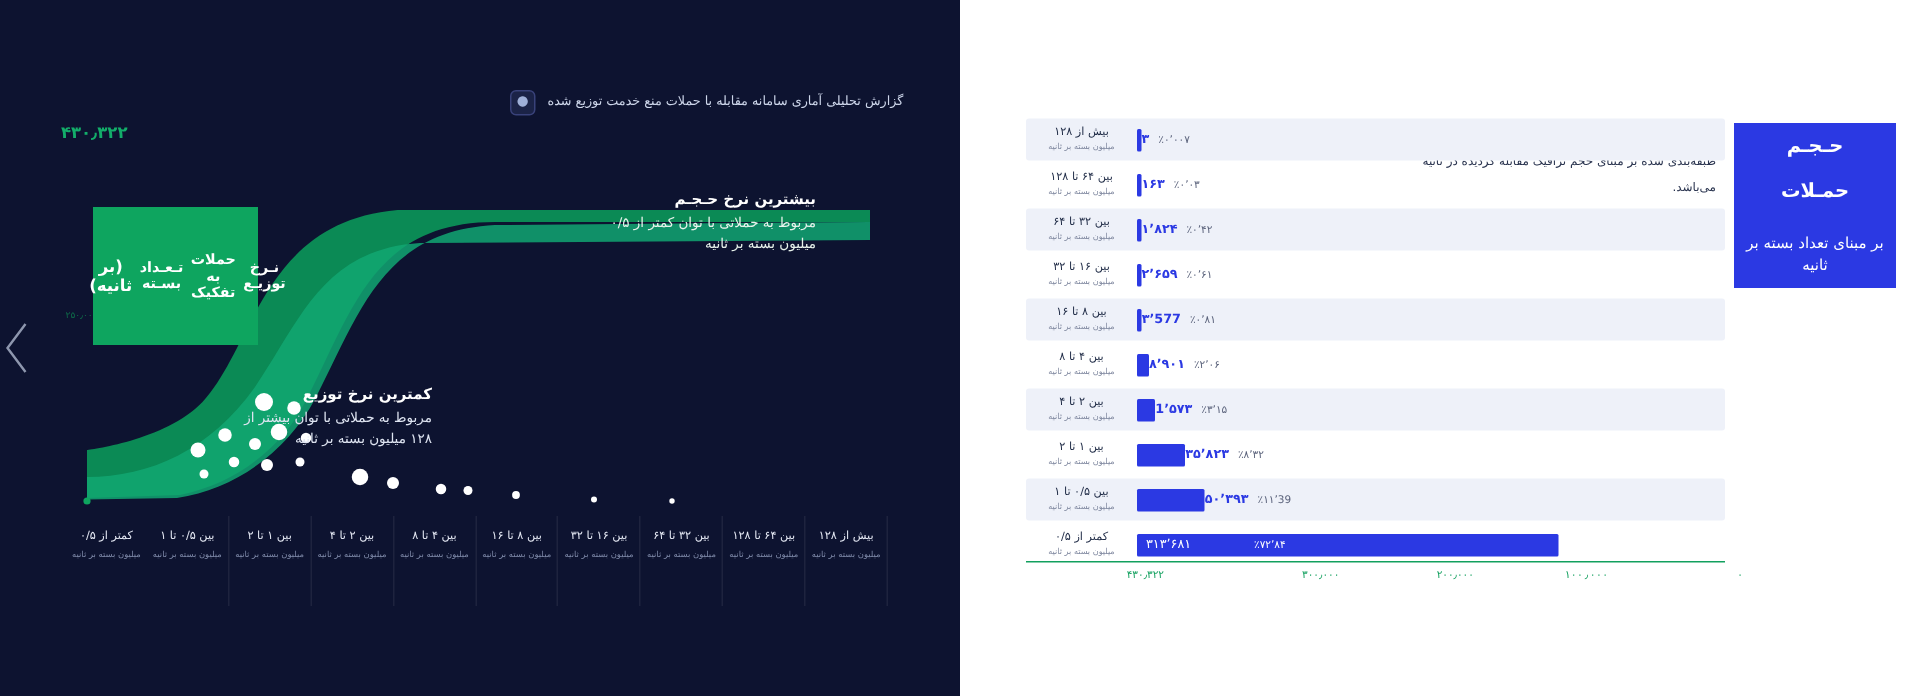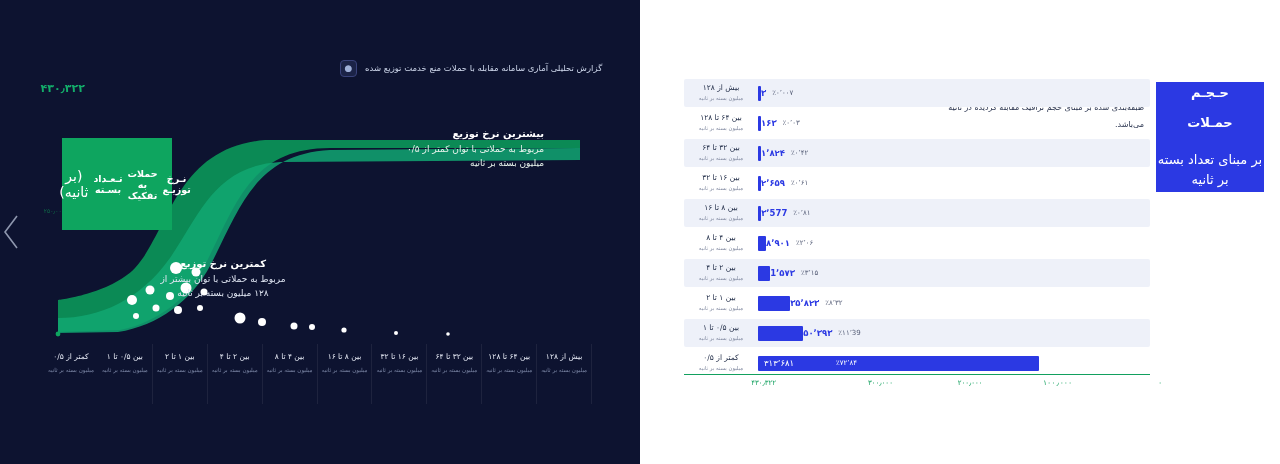--- a/index.html
+++ b/index.html
@@ -67,34 +67,34 @@
   .cat-item .c2 { display:block; font-size: 5.6px; color:#7e89a8; margin-top:3px; }
 
   .callout-green {
     position: absolute; right: 96px; top: 128px;
     width: 145px; color: #ffffff; text-align: right;
   }
   .callout-green .line1 { font-size: 10px; font-weight: bold; letter-spacing:.3px;}
   .callout-green .line2 { font-size: 9px; margin-top: 4px; line-height: 1.55; color:#e8f3ec;}
   .callout-navy {
     position: absolute; right: 352px; top: 258px;
-    width: 130px; color: #ffffff; text-align: center;
+    width: 130px; color: #ffffff; text-align: right;
   }
   .callout-navy .line1 { font-size: 10px; font-weight: bold; letter-spacing:.3px;}
   .callout-navy .line2 { font-size: 9px; margin-top: 4px; line-height: 1.55; color:#dfe5f2;}
 
   .green-box {
     position: absolute; right: 468px; top: 138px;
     width: 110px; height: 92px;
     background: #0ea55f; color: #ffffff;
     display: flex; flex-direction: row; align-items: center; justify-content: center;
     gap: 5px; text-align: center;
   }
   .green-box div { font-size: 9.5px; font-weight: bold; letter-spacing: 2px; }
-  .green-box .small { font-size: 14px; font-weight: normal; letter-spacing: 1px; padding-left: 16px; }
+  .green-box .small { font-size: 11px; font-weight: bold; letter-spacing: 1px; padding-left: 16px; }
 
   
   .arrow {
     position: absolute; top: 212px; width: 20px; height: 40px;
     color: #8e97ae;
   }
   .arrow.left { left: 2px; }
   .arrow.right { left: 1258px; color:#9aa3b8; }
 
   
@@ -103,21 +103,21 @@
     width: 604px; height: 464px; background: #ffffff;
   }
   .title-box {
     position: absolute; right: 16px; top: 82px;
     width: 108px; height: 110px; background: #2b39e3; color: #fff;
     display: flex; flex-direction: column; align-items: center; justify-content: center;
     text-align: center; gap: 15px;
   }
   .title-box .t1 { font-size: 13px; font-weight: bold; letter-spacing: 3px; }
   .title-box .t2 { font-size: 13px; font-weight: bold; letter-spacing: 3px; }
-  .title-box .t3 { font-size: 13px; margin-top: 5px; line-height: 1.5; font-weight: normal;}
+  .title-box .t3 { font-size: 10px; margin-top: 5px; line-height: 1.5; font-weight: normal;}
   .desc {
     position: absolute; right: 136px; top: 84px;
     width: 196px; color: #2b3550; font-size: 8px; line-height: 2.05;
     text-align: right;
   }
 
   .rows { position: absolute; left: 8px; top: 78px; width: 466px; }
   .row {
     position: relative; height: 30px; margin-bottom: 0px;
     display: flex; flex-direction: row-reverse; align-items: center;
@@ -205,21 +205,21 @@
         <circle cx="294" cy="326" r="3.5"></circle>
           <circle cx="312" cy="327" r="3"></circle>
         <circle cx="344" cy="330" r="2.6"></circle>
           <circle cx="396" cy="333" r="2"></circle>
           <circle cx="448" cy="334" r="1.8"></circle>
       </g>
       <circle cx="58" cy="334" r="2.4" fill="#0ea55f"></circle>
     </svg>
 
     <div class="callout-green">
-      <div class="line1">بیشترین نرخ توزیع</div>
+      <div class="line1">بیشترین نرخ حـجـم</div>
       <div class="line2">مربوط به حملاتی با توان کمتر از ۰/۵ میلیون بسته بر ثانیه</div>
     </div>
 
     <div class="callout-navy">
       <div class="line1">کمترین نرخ توزیع</div>
       <div class="line2">مربوط به حملاتی با توان بیشتر از ۱۲۸ میلیون بسته بر ثانیه</div>
     </div>
 
     <div class="green-box">
       <div>نـرخ توزیـع</div>

